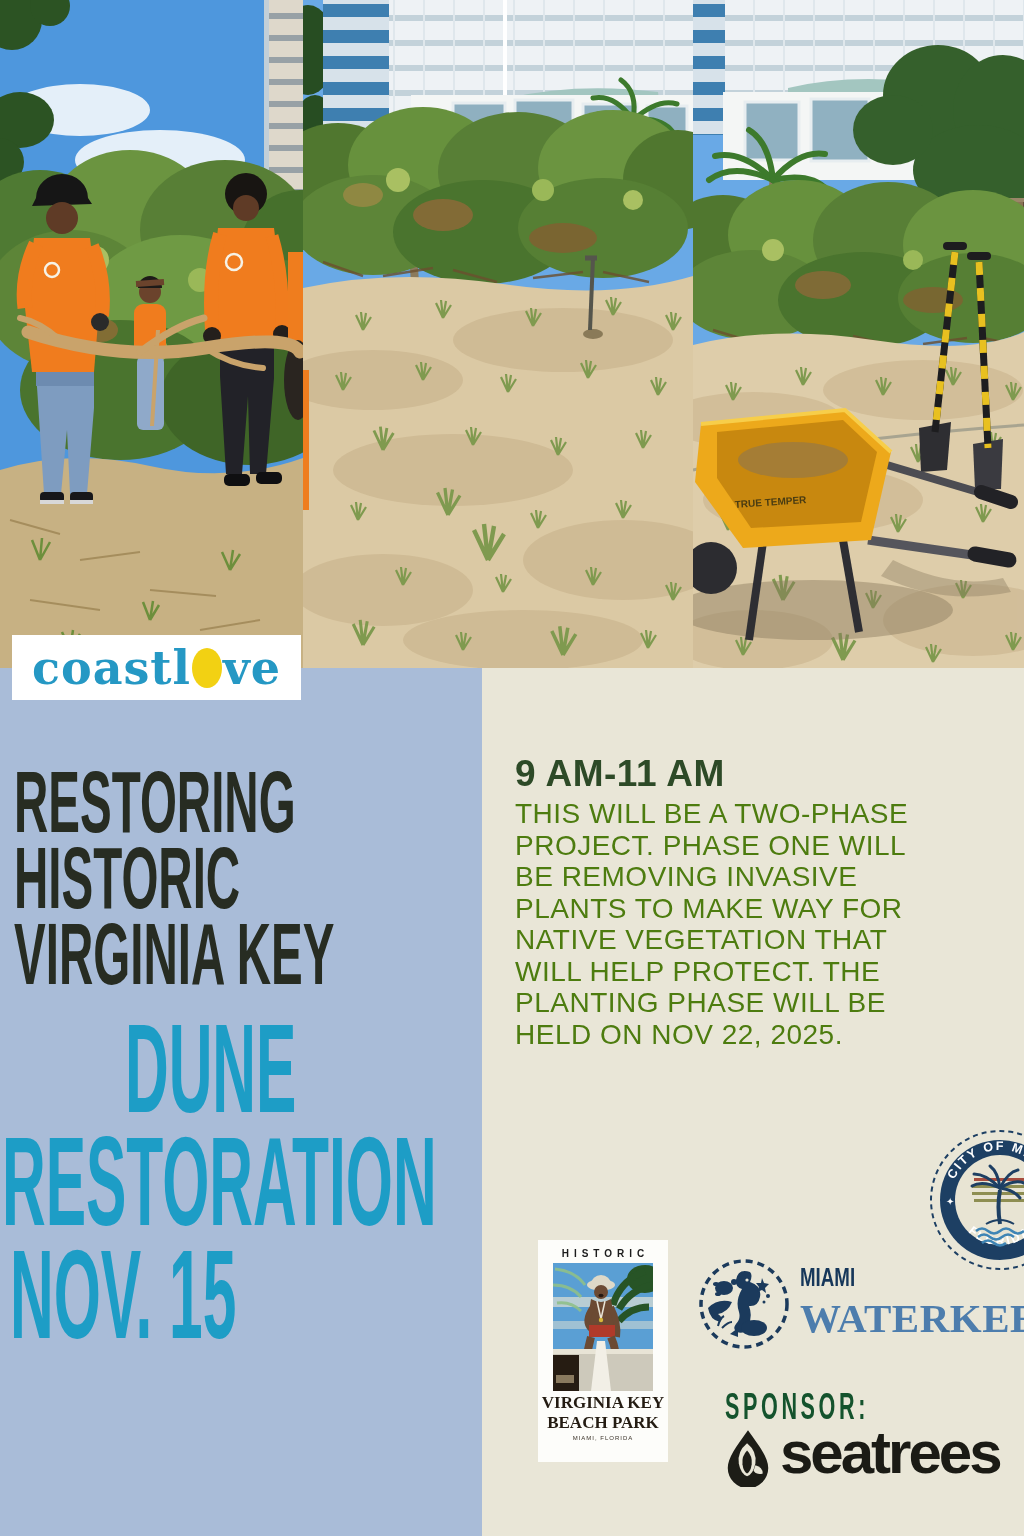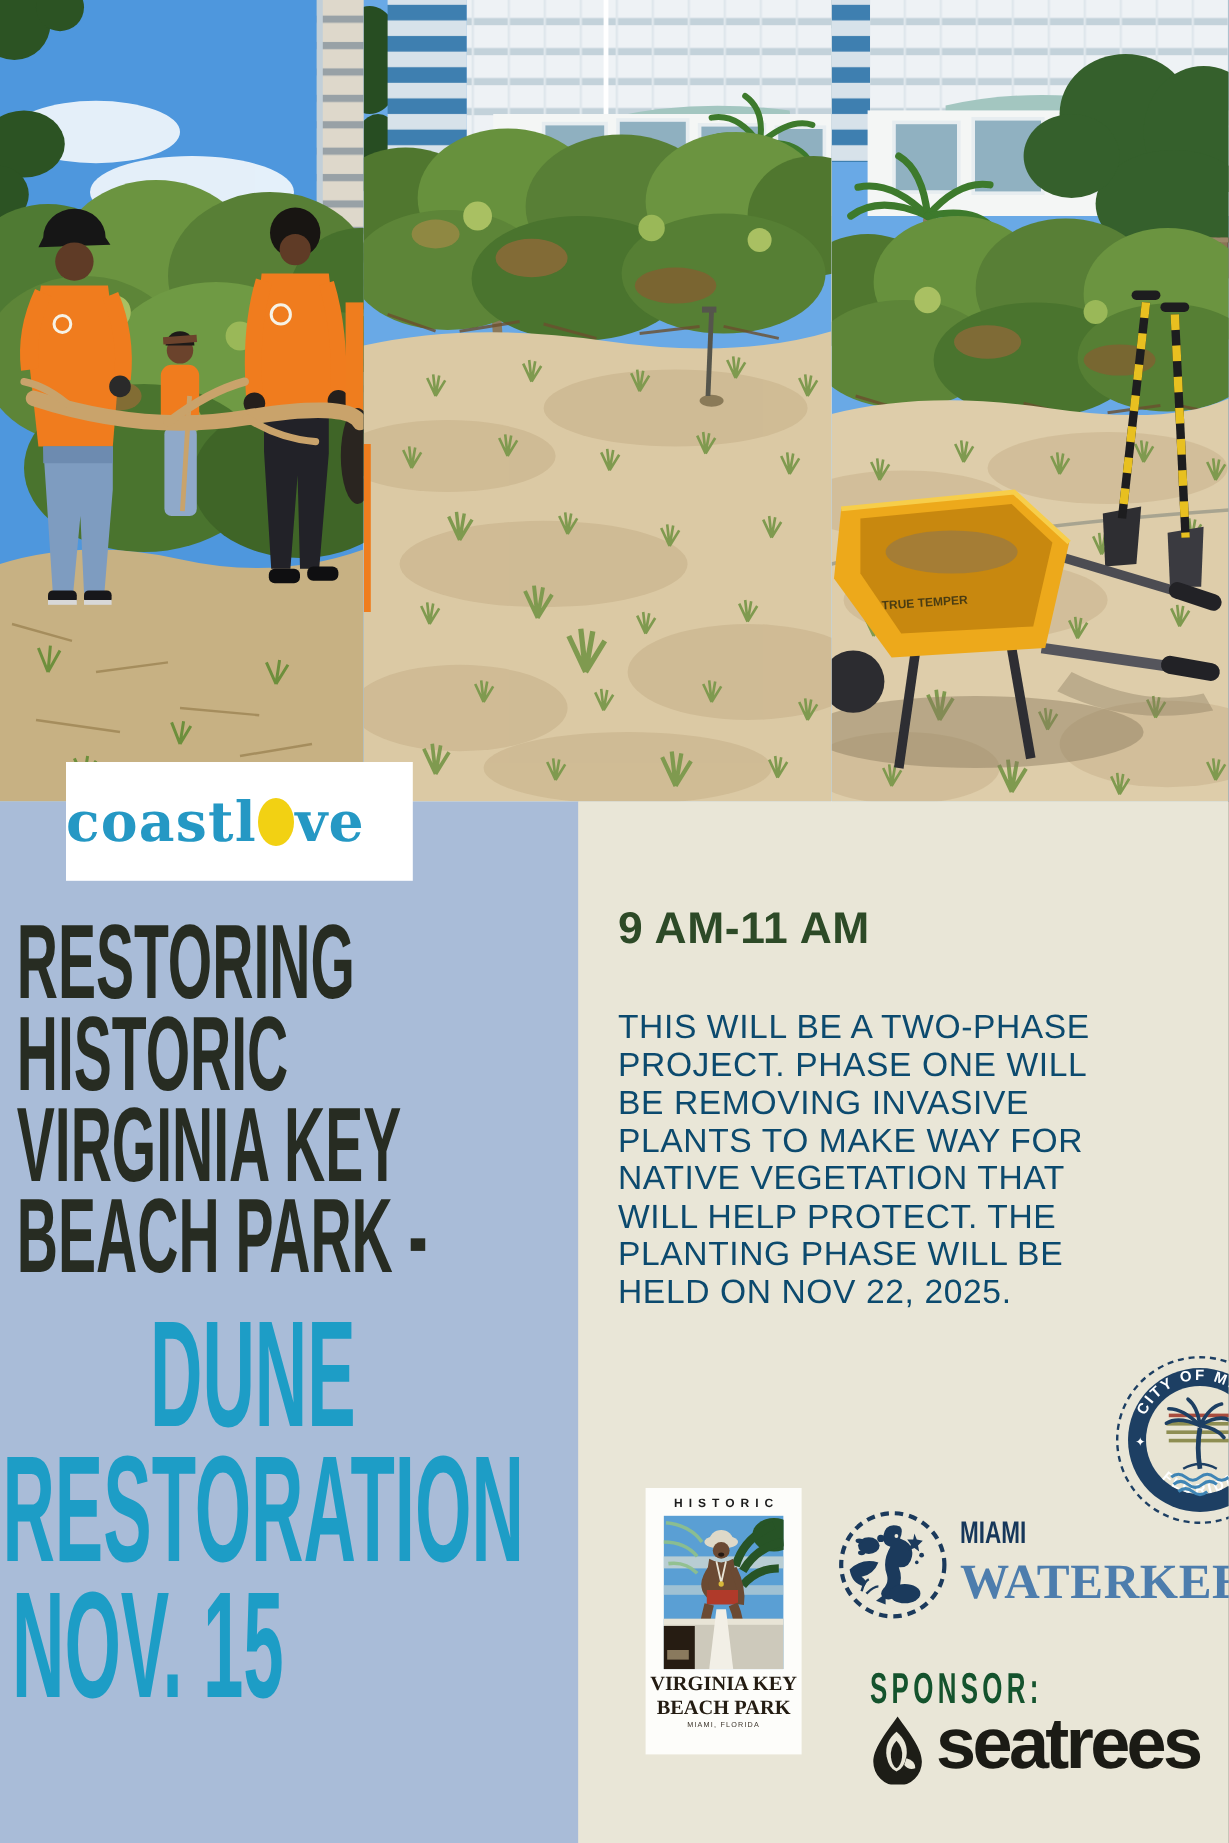--- a/index.html
+++ b/index.html
@@ -14,23 +14,23 @@
   .photo{position:absolute;top:0;height:668px;overflow:hidden;}
   .photo svg{display:block;width:100%;height:100%;}
   .photo-left{left:0;width:303px;}
   .photo-middle{left:303px;width:390px;}
   .photo-right{left:693px;width:331px;}
   
   .panel-left{position:absolute;left:0;top:668px;width:482px;height:868px;background:#a9bcd8;}
   .panel-right{position:absolute;left:482px;top:668px;width:542px;height:868px;background:#e9e6d7;}
   
   .coastlove{
-    position:absolute;left:12px;top:635px;width:289px;height:99px;background:#ffffff;
-    display:flex;align-items:center;z-index:6;
-    font-family:"DejaVu Serif",serif;font-weight:bold;font-size:46px;color:#2598c4;letter-spacing:1px;margin-left:43px;
+    position:absolute;left:12px;top:635px;width:289px;height:65px;background:#ffffff;
+    display:flex;align-items:center;justify-content:center;z-index:6;
+    font-family:"DejaVu Serif",serif;font-weight:bold;font-size:46px;color:#2598c4;letter-spacing:1px;
   }
   .coastlove .odot{
     display:inline-block;width:30px;height:40px;border-radius:50%;
     background:#f2d113;vertical-align:-7px;margin:0 1px;
   }
   
   .cl{display:block;}
   .ci{display:inline-block;transform-origin:0 50%;white-space:nowrap;}
   .headline{
     margin:96px 0 0 14px;font-weight:bold;font-size:88px;line-height:76px;
@@ -43,22 +43,22 @@
     text-align:right;
   }
   .event-title .ci{transform:scaleX(0.48);}
   
   .panel-right-inner{padding:82px 0 0 33px;}
   .when-where{
     font-weight:bold;font-size:37px;line-height:48px;letter-spacing:0.5px;
     color:#2d4a27;white-space:nowrap;
   }
   .description{
-    margin-top:42px;font-size:28px;line-height:31.5px;letter-spacing:0.5px;
-    color:#0c4a6e;white-space:nowrap;
+    font-size:28px;line-height:31.5px;letter-spacing:0.5px;
+    color:#4d7c0f;white-space:nowrap;
   }
   
   .city-seal{left:928px;top:1128px;width:144px;height:144px;z-index:4;}
   .vkbp-card{
     left:538px;top:1240px;width:130px;height:222px;background:#fdfdfa;z-index:4;
     box-sizing:border-box;padding-top:8px;text-align:center;color:#221b10;
   }
   .vkbp-historic{font-size:10px;font-weight:bold;letter-spacing:5px;margin-left:5px;color:#1c1c1c;}
   .vkbp-art{width:100px;height:128px;margin:4px auto 2px auto;display:block;}
   .vkbp-name{font-family:"Liberation Serif",serif;font-weight:bold;font-size:17px;line-height:20px;color:#241c12;}
@@ -447,21 +447,20 @@
         </g>
       </svg>
     </div>
   </div>
 
   <div class="panel-left">
     <h1 class="headline">
       <span class="cl"><span class="ci">RESTORING</span></span>
       <span class="cl"><span class="ci">HISTORIC</span></span>
       <span class="cl"><span class="ci">VIRGINIA KEY</span></span>
-      <span class="cl"><span class="ci">BEACH PARK -</span></span>
     </h1>
     <h2 class="event-title">
       <span class="cl"><span class="ci">DUNE</span></span>
       <span class="cl"><span class="ci">RESTORATION</span></span>
       <span class="cl"><span class="ci">NOV. 15</span></span>
     </h2>
   </div>
 
   <div class="panel-right">
     <div class="panel-right-inner">

